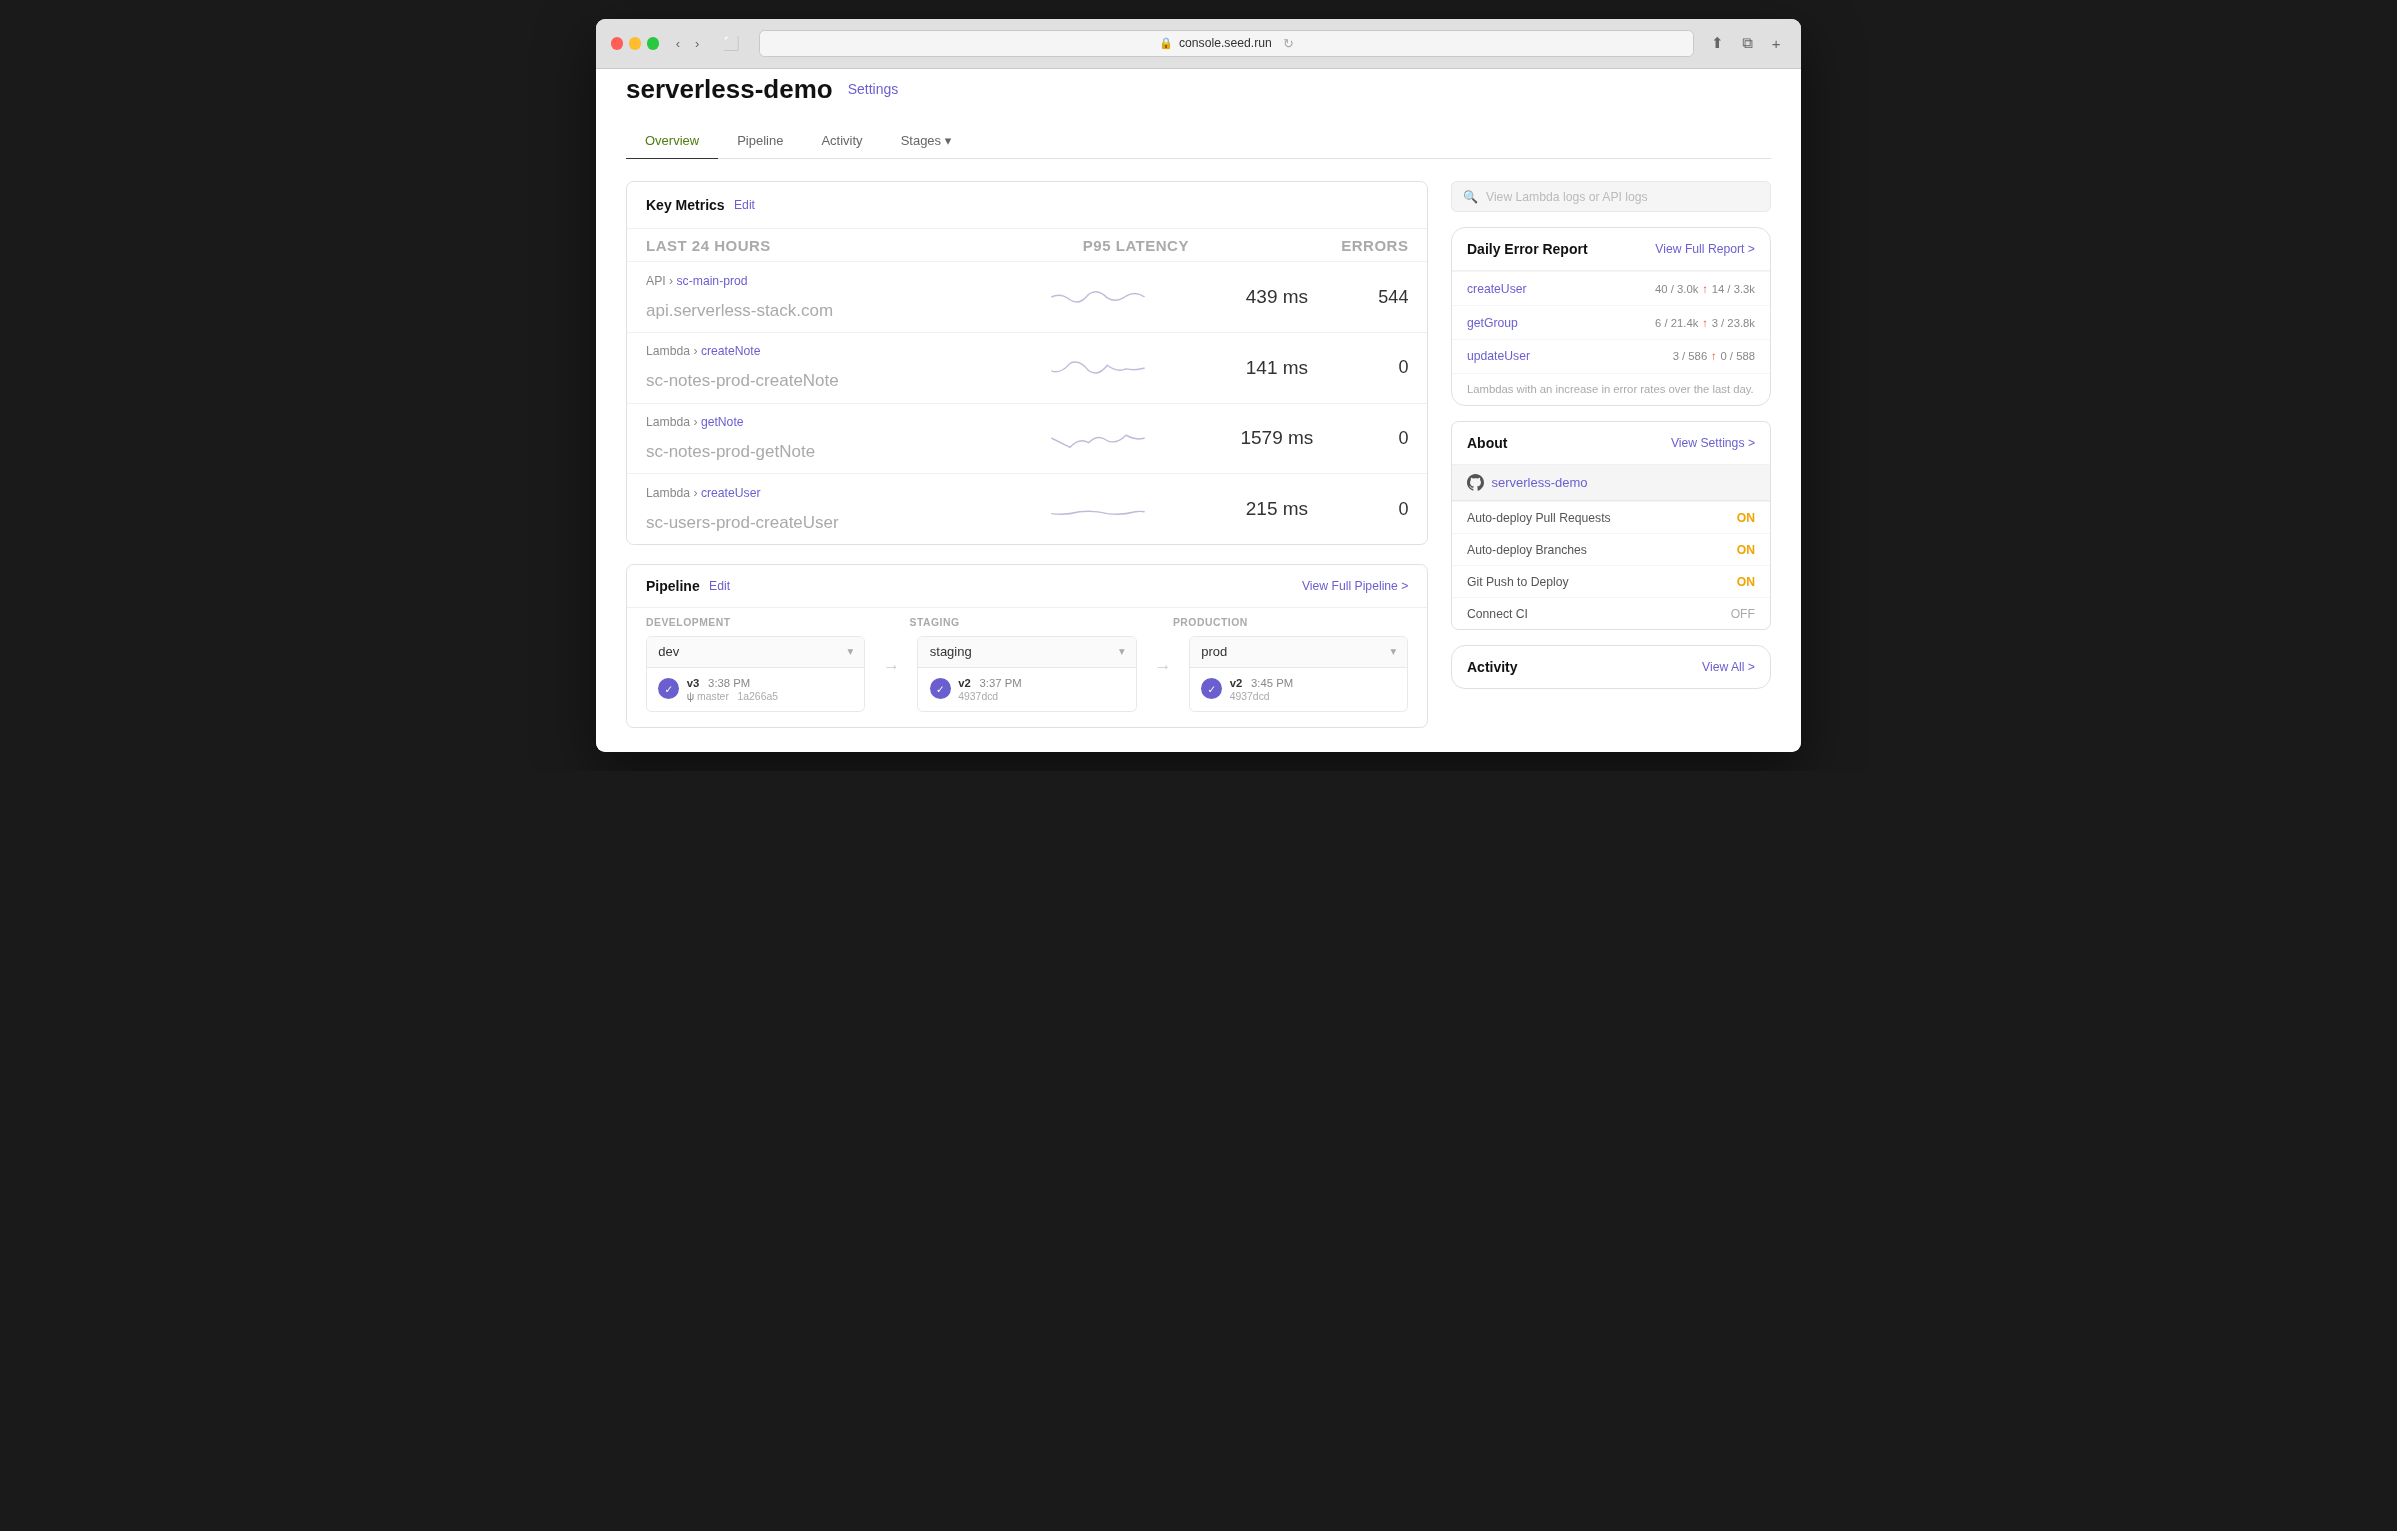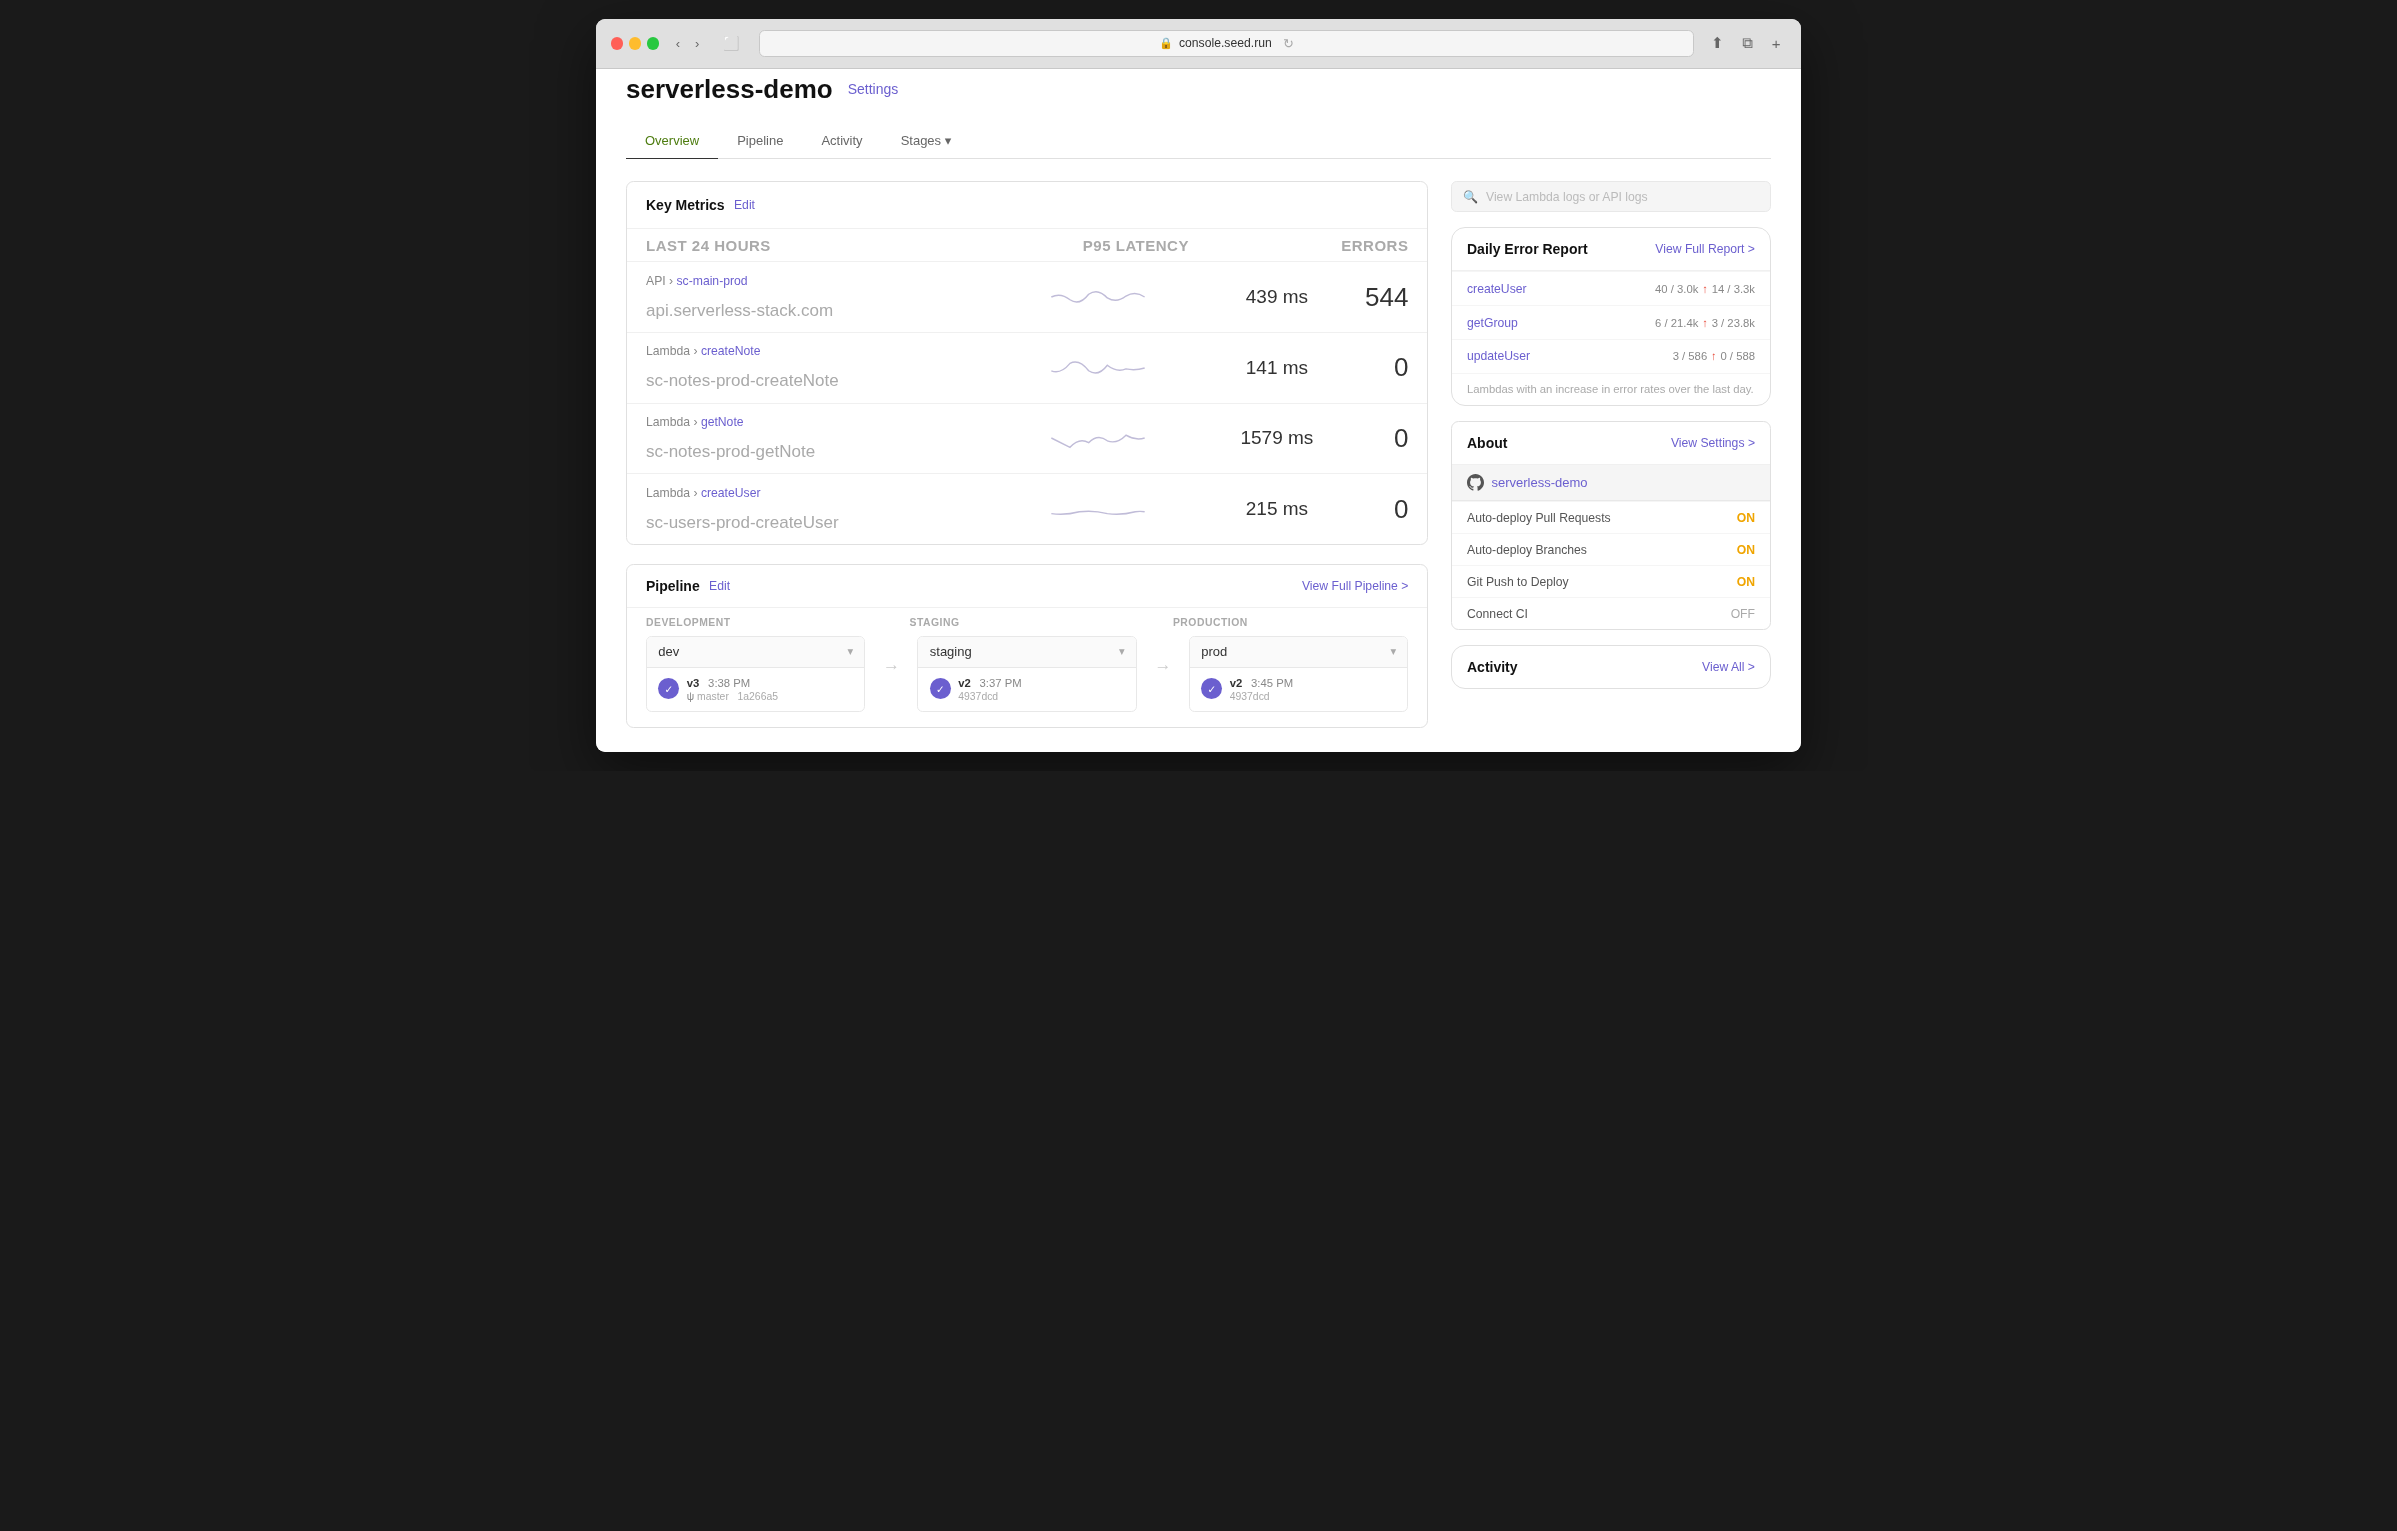--- a/index.html
+++ b/index.html
@@ -199,21 +199,21 @@
       display: flex;
       align-items: center;
     }
     .metric-value {
       font-size: 19px;
       font-weight: 400;
       color: #333;
       text-align: center;
     }
     .metric-errors {
-      font-size: 26px;
+      font-size: 18px;
       font-weight: 400;
       color: #333;
       text-align: right;
     }
     
     .sparkline {
       width: 94px;
       height: 28px;
     }
     

